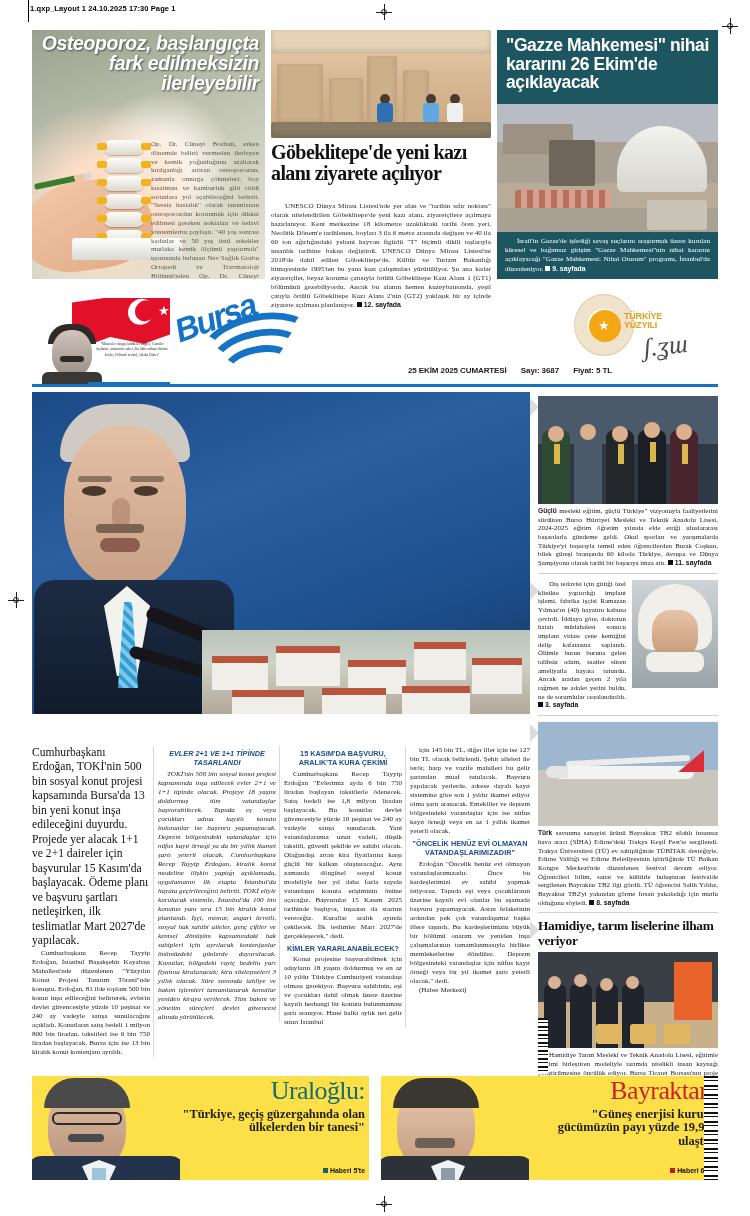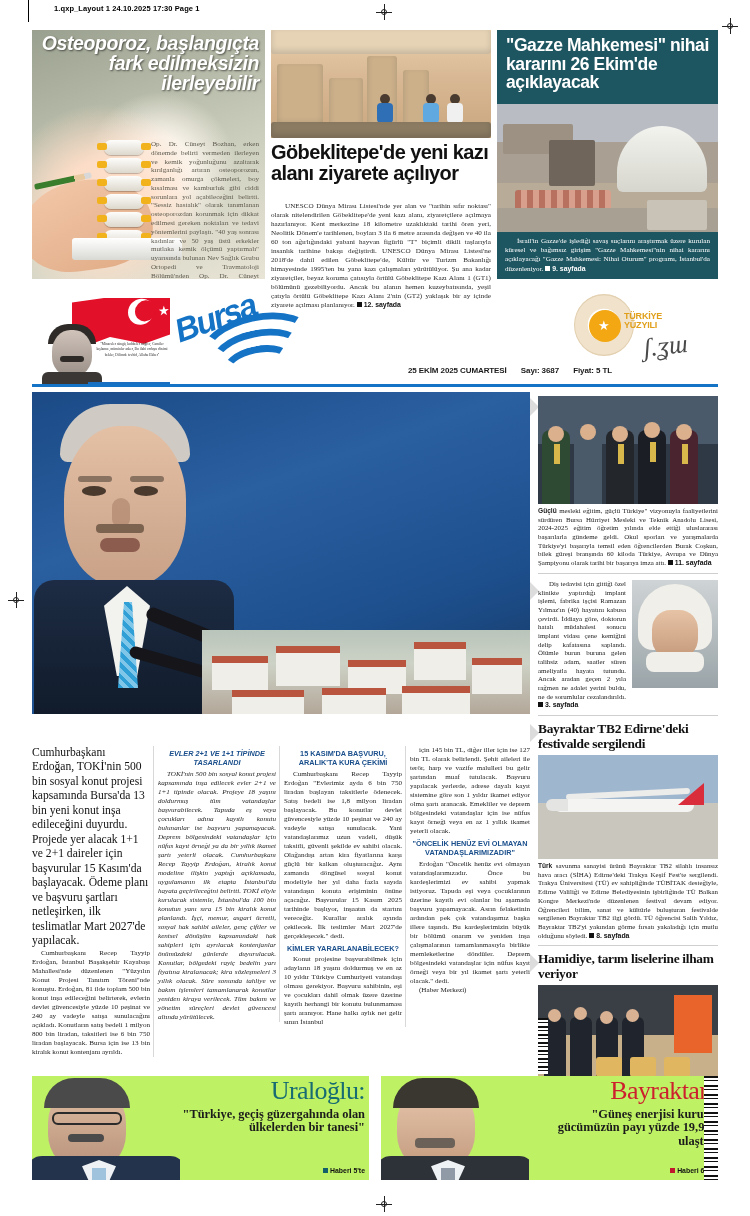--- a/index.html
+++ b/index.html
@@ -10,21 +10,20 @@
     overflow: hidden;
   }
   .page { position: relative; width: 750px; height: 1216px; background:#fff; }
 
   
   .slug {
     position:absolute; left:30px; top:4px;
     font-family:"Liberation Sans", sans-serif;
     font-size:7.5px; font-weight:700; color:#000; letter-spacing:0.1px;
     white-space:nowrap;
-    margin-left:24px;
   }
   .slug-rule { position:absolute; left:28px; top:0; width:1px; height:22px; background:#000; }
   .reg-mark { position:absolute; width:16px; height:16px; }
   .reg-mark::before, .reg-mark::after {
     content:""; position:absolute; background:#222;
   }
   .reg-mark::before { left:0; top:7.5px; width:16px; height:1px; }
   .reg-mark::after { left:7.5px; top:0; width:1px; height:16px; }
   .reg-dot { position:absolute; left:5px; top:5px; width:6px; height:6px;
              border-radius:50%; border:1px solid #222; }
@@ -79,21 +78,21 @@
     background:
       linear-gradient(180deg,#e7cdaa 0%, #d8b894 45%, #c9a67e 100%);
   }
   .rock { position:absolute; background:#cbb08a; border-radius:3px; box-shadow:inset 0 -3px 6px rgba(0,0,0,.15); }
   .vis { position:absolute; bottom:4px; width:16px; height:40px; }
   .vis .head { position:absolute; left:3px; top:0; width:10px; height:10px; border-radius:50%; background:#4a3b30; }
   .vis .torso { position:absolute; left:0; top:9px; width:16px; height:20px; border-radius:4px; }
   .vis .legs { position:absolute; left:2px; top:28px; width:12px; height:14px; background:#2f5d96; border-radius:2px; }
   .tm-head {
     position:absolute; left:0; top:112px; width:220px;
-    font-family:Liberation Sans, sans-serif;
+    font-family:Liberation Serif, serif;
     font-weight:700; font-size:20px; line-height:1.03; color:#111;
     letter-spacing:-0.6px;
   }
   .tm-body {
     position:absolute; left:0; top:172px; width:220px;
     font-size:7.15px; line-height:1.26; text-align:justify; color:#2a2a2a;
   }
   .tm-body .ind { display:inline-block; width:14px; }
   .pgtag { font-family:"Liberation Sans", sans-serif; font-weight:700; font-size:6.9px; color:#111; white-space:nowrap; }
   .pgtag .sq { display:inline-block; width:5px; height:5px; background:#111; margin-right:2px; }
@@ -281,21 +280,21 @@
 
   .ph-farm { height:96px; background:linear-gradient(180deg,#3a3f46 0 52%, #c8b08a 52% 100%); position:relative; }
   .ph-farm .suit { position:absolute; bottom:0; width:22px; height:64px; background:#20252d; border-radius:6px 6px 0 0; }
   .ph-farm .hd { position:absolute; width:13px; height:13px; border-radius:50%; background:#d9b293; }
   .ph-farm .crate { position:absolute; bottom:4px; width:26px; height:20px; background:#e0b661; border-radius:3px; }
   .ph-farm .pan { position:absolute; right:6px; top:10px; width:38px; height:58px; background:#e8642a; }
 
   
   .bottom { position:absolute; left:32px; top:1076px; width:686px; height:104px; }
   .bot-card { position:absolute; top:0; width:337px; height:104px;
-              background:#bef264; overflow:hidden; }
+              background:#fde047; overflow:hidden; }
   .bot-l { left:0; }
   .bot-r { left:349px; }
   .bot-por { position:absolute; left:0; top:0; width:148px; height:104px; overflow:hidden; }
   .bp-face { position:absolute; left:16px; top:8px; width:78px; height:86px;
      border-radius:45% 45% 42% 42%; background:linear-gradient(180deg,#e0bfa3,#b8917a); }
   .bp-hair { position:absolute; left:12px; top:2px; width:86px; height:30px; border-radius:40px 40px 0 0; background:#4a4a4a; }
   .bp-gl { position:absolute; left:20px; top:36px; width:70px; height:13px;
      border:2px solid #2b2b2b; border-radius:6px; }
   .bp-mou { position:absolute; left:36px; top:58px; width:36px; height:8px; background:#4a4a4a; border-radius:4px; }
   .bp-suit { position:absolute; left:-6px; top:80px; width:160px; height:30px; background:#23334b; border-radius:16px 16px 0 0; }
@@ -566,21 +565,20 @@
         <div class="rail-b" style="margin-top:0; padding-right:92px;">
           <span class="ind"></span><span>Diş tedavisi için gittiği özel klinikte yaptırdığı implant işlemi, fabrika işçisi Ramazan Yılmaz'ın (40) hayatını kabusa çevirdi. İddiaya göre, doktorun hatalı müdahalesi sonucu implant vidası çene kemiğini delip kafatasına saplandı. Ölümle burun buruna gelen talihsiz adam, saatler süren ameliyatla hayata tutundu. Ancak aradan geçen 2 yıla rağmen ne adalet yerini buldu, ne de sorumlular cezalandırıldı.</span>
           <span class="pgtag"><span class="sq"></span><b>3. sayfada</b></span>
         </div>
       </div>
       <div class="rail-sep"></div>
     </div>
 
     <div class="rail-item">
       <span class="arrow"></span>
-      <div class="rail-h">Bayraktar TB2 Edirne'deki festivalde sergilendi</div>
       <div class="rail-ph ph-drone">
         <span class="wing"></span>
           <span class="body"></span>
           <span class="tail"></span>
           <span class="noz"></span>
       </div>
       <div class="rail-b">
         <b class="lead">Türk</b> <span>savunma sanayisi ürünü Bayraktar TB2 silahlı insansız hava aracı (SİHA) Edirne'deki Trakya Keşif Fest'te sergilendi. Trakya Üniversitesi (TÜ) ev sahipliğinde TÜBİTAK desteğiyle, Edirne Valiliği ve Edirne Belediyesinin işbirliğinde TÜ Balkan Kongre Merkezi'nde düzenlenen festival devam ediyor. Öğrencileri bilim, sanat ve kültürle buluşturan festivalde sergilenen Bayraktar TB2 ilgi gördü. TÜ öğrencisi Salih Yıldız, Bayraktar TB2'yi yakından görme fırsatı yakaladığı için mutlu olduğunu söyledi.</span>
         <span class="pgtag"><span class="sq"></span><b>8. sayfada</b></span>
       </div>

